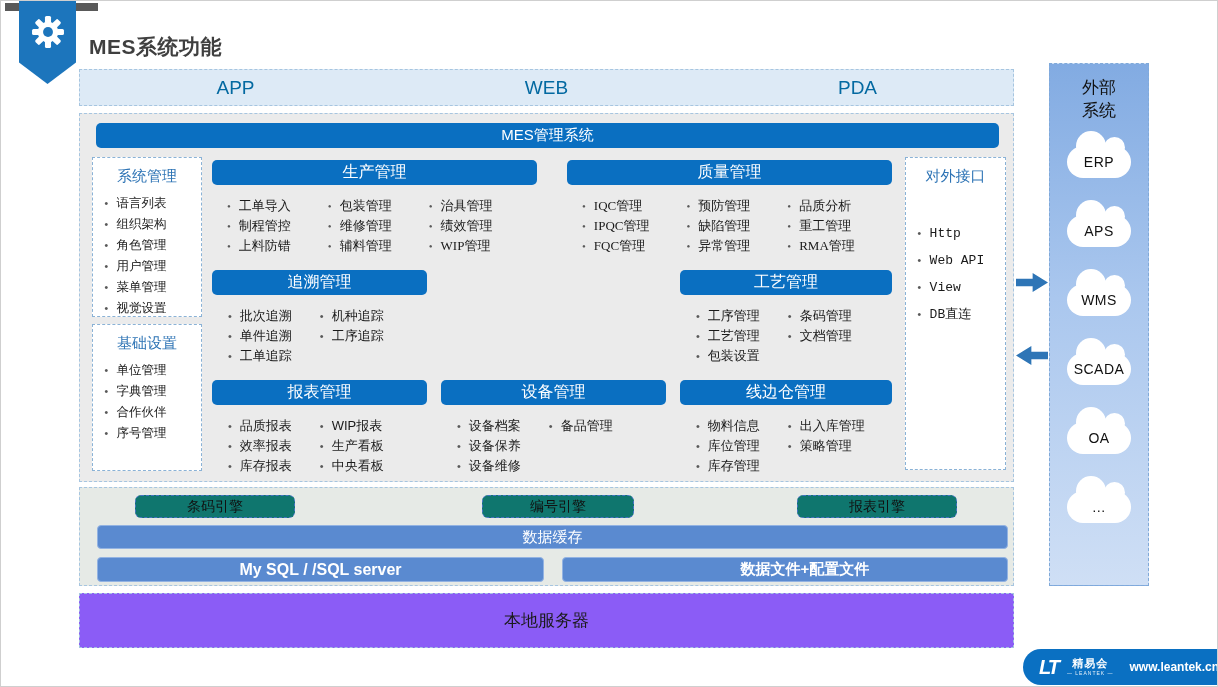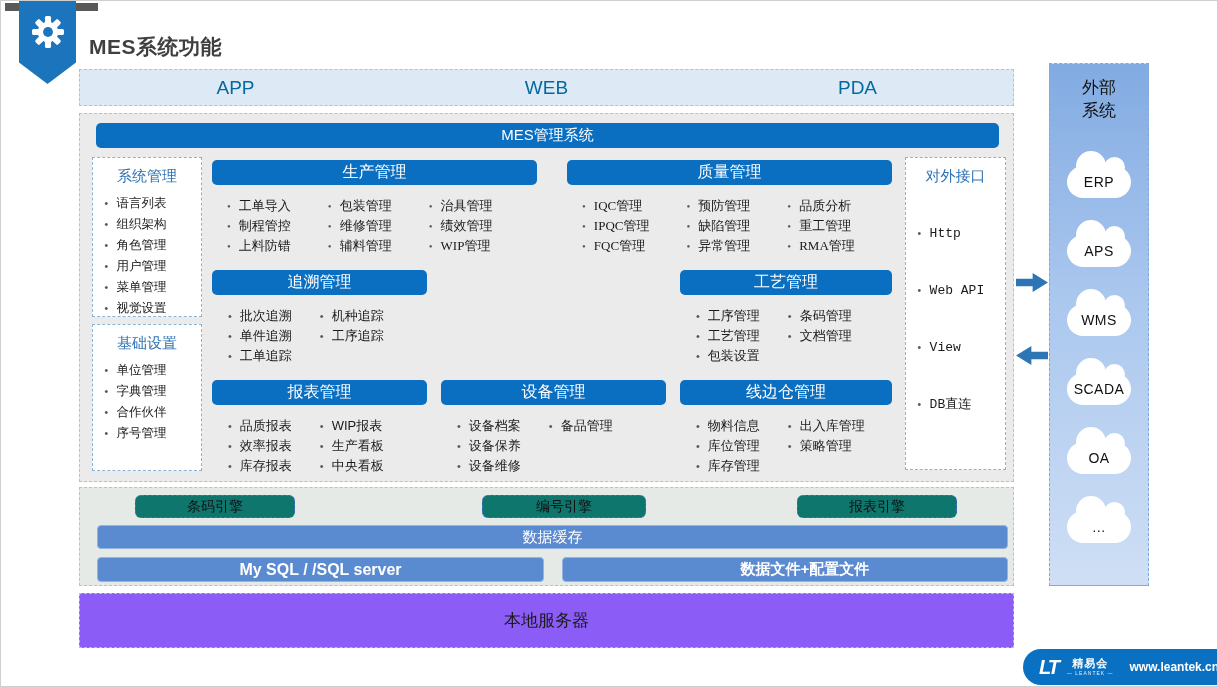--- a/index.html
+++ b/index.html
@@ -33,21 +33,21 @@
     display:flex; align-items:center; justify-content:center;
   }
   .side-box { position:absolute; background:#ffffff; border:1px dashed #8ab2d6; }
   .box-sys  { left:12px;  top:43px;  width:110px; height:160px; }
   .box-base { left:12px;  top:210px; width:110px; height:147px; }
   .box-api  { left:825px; top:43px;  width:101px; height:313px; }
   .side-title { color:#2e74b5; font-size:15px; text-align:center; padding-top:9px; }
   .side-items { padding:9px 0 0 8px; display:flex; flex-direction:column; gap:2px; }
   .side-item { font-size:12.5px; line-height:19px; white-space:nowrap;font-family:Liberation Mono, monospace; }
   .side-item::before { content:"•"; color:#595959; margin:0 7px 0 2px; font-size:11px; }
-  .box-api .side-items { padding-top:38px; gap:37px; }
+  .box-api .side-items { padding-top:38px; gap:7px; }
   .box-api .side-item { font-size:13px; }
   
   .center { position:absolute; left:132px; top:45px; width:680px; height:315px; }
   .mrow { position:absolute; left:0; width:680px; display:flex; justify-content:space-between; }
   .mrow-1 { top:1px; }  .mrow-2 { top:111px; } .mrow-3 { top:221px; }
   .module { display:flex; flex-direction:column; }
   .w-half  { width:325px;font-family:Liberation Serif, serif; } .w-a { width:215px; } .w-b { width:225px; } .w-c { width:212px; }
   .module-head {
     height:25px; background:#0a6fc1; border-radius:5px; color:#fff; font-size:16px;
     display:flex; align-items:center; justify-content:center; flex:none;
@@ -56,41 +56,41 @@
   .module-body.narrow { gap:28px; padding-left:16px; }
   .mcol { display:flex; flex-direction:column; }
   .feature { font-size:13px; line-height:20px; white-space:nowrap; }
   .feature::before { content:"•"; color:#595959; margin-right:8px; font-size:11px; }
   
   .bottom-panel { position:absolute; left:78px; top:486px; width:935px; height:99px; background:#e6eae6; border:1px dashed #a6c5e0; }
   .engine-btn {
     position:absolute; top:7px; height:23px; background:#0f766e; border:1px dashed #4472c4; border-radius:6px;
     font-size:14px; display:flex; align-items:center; justify-content:center; color:#111;
   }
-  .eng-0 { left:55px;  width:160px; } .eng-1 { left:402px; width:164px; } .eng-2 { left:717px; width:160px; }
+  .eng-0 { left:55px;  width:160px; } .eng-1 { left:402px; width:152px; } .eng-2 { left:717px; width:160px; }
   .blue-bar {
     position:absolute; background:#5a8ad0; border:1px solid #93b3e2; border-radius:4px;
     color:#fff; display:flex; align-items:center; justify-content:center;
   }
   .cache-bar { left:17px; top:37px; width:911px; height:24px; font-size:15px; }
   .db-left  { left:17px;  top:69px; width:447px; height:25px; font-size:16px; font-weight:bold; }
   .db-right { left:482px; top:69px; width:446px; height:25px; font-size:15px; font-weight:bold;padding-left:40px; }
   .local-server {
     position:absolute; left:78px; top:592px; width:935px; height:55px;
     background:#8b5cf6; border:1px dashed #a6c5e0; font-size:17px;
     display:flex; align-items:center; justify-content:center;
   }
   
   .ext-panel {
     position:absolute; left:1048px; top:62px; width:100px; height:523px;
     background:linear-gradient(180deg,#82abe2 0%,#aac7ee 45%,#cfdff5 100%);
     border:1px dashed #7fa9d9;
   }
   .ext-title { text-align:center; font-size:17px; line-height:23px; padding-top:12px; white-space:pre-line; color:#111; }
-  .clouds { display:flex; flex-direction:column; align-items:center; margin-top:44px; gap:37px; }
+  .clouds { display:flex; flex-direction:column; align-items:center; margin-top:24px; gap:37px; }
   .cloud {
     position:relative; width:64px; height:32px; background:#fff; border-radius:16px;
     display:flex; align-items:center; justify-content:center; flex:none;
   }
   .cloud::before { content:""; position:absolute; left:9px; top:-15px; width:30px; height:30px; background:#fff; border-radius:50%; }
   .cloud::after  { content:""; position:absolute; right:6px; top:-9px; width:21px; height:21px; background:#fff; border-radius:50%; }
   .cloud span { position:relative; z-index:1; font-size:14px; color:#111; letter-spacing:.5px; }
   
   .arrow { position:absolute; width:32px; height:19px; background:#2e75b6;
     clip-path:polygon(0 30%,52% 30%,52% 0,100% 50%,52% 100%,52% 70%,0 70%); }

